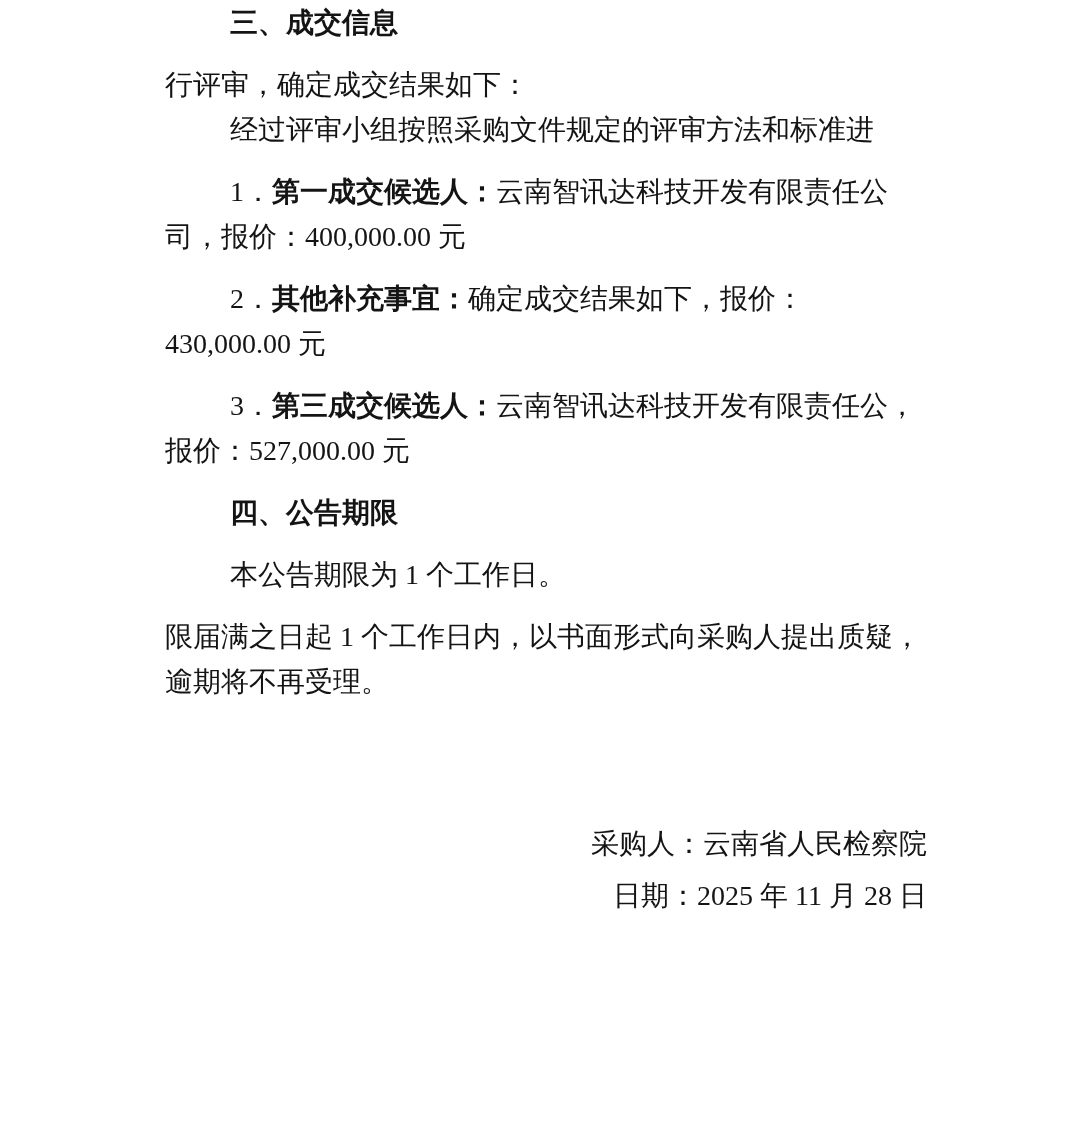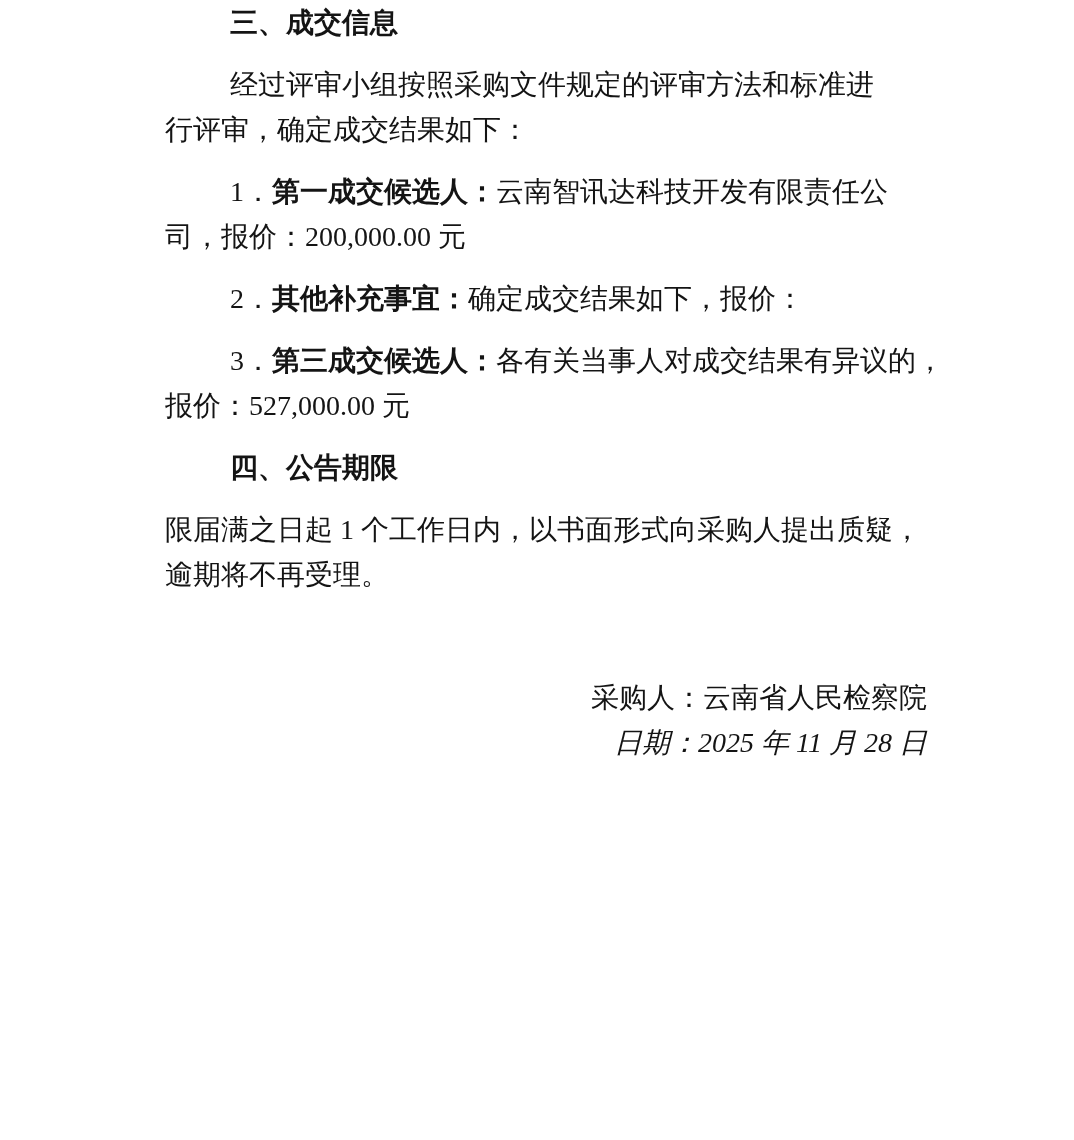--- a/index.html
+++ b/index.html
@@ -37,59 +37,62 @@
     font-weight: 700;
   }
   .contact-block {
     margin-top: 78px;
   }
   .sig-line {
     text-align: right;
     padding-right: 147px;
   }
   .sig-buyer {
-    margin-top: 78px;
+    margin-top: 117px;
   }
   .sig-date {
-    margin-top: 0;
-    font-style: italic;
+    margin-top: 7px;
   }
 </style>
 </head>
 <body>
 
 <div class="doc">
 
   <div class="block">
     <div class="line indent heading-line">三、成交信息</div>
   </div>
 
   <div class="block">
+    <div class="line">行评审，确定成交结果如下：</div>
     <div class="line indent">经过评审小组按照采购文件规定的评审方法和标准进</div>
-    <div class="line">行评审，确定成交结果如下：</div>
   </div>
 
   <div class="block">
     <div class="line indent"><span>1．</span><b>第一成交候选人：</b><span>云南智讯达科技开发有限责任公</span></div>
-    <div class="line">司，报价：200,000.00 元</div>
+    <div class="line">司，报价：400,000.00 元</div>
   </div>
 
   <div class="block">
     <div class="line indent"><span>2．</span><b>其他补充事宜：</b><span>确定成交结果如下，报价：</span></div>
+    <div class="line">430,000.00 元</div>
   </div>
 
   <div class="block">
-    <div class="line indent"><span>3．</span><b>第三成交候选人：</b><span>各有关当事人对成交结果有异议的，</span></div>
+    <div class="line indent"><span>3．</span><b>第三成交候选人：</b><span>云南智讯达科技开发有限责任公，</span></div>
     <div class="line">报价：527,000.00 元</div>
   </div>
 
   <div class="block">
     <div class="line indent heading-line">四、公告期限</div>
   </div>
 
+  <div class="block">
+    <div class="line indent">本公告期限为 1 个工作日。</div>
+  </div>
 
 
   <div class="block">
     <div class="line">限届满之日起 1 个工作日内，以书面形式向采购人提出质疑，</div>
     <div class="line">逾期将不再受理。</div>
   </div>
 
 
   <div class="line sig-line sig-buyer">采购人：云南省人民检察院</div>
   <div class="line sig-line sig-date">日期：2025 年 11 月 28 日</div>

